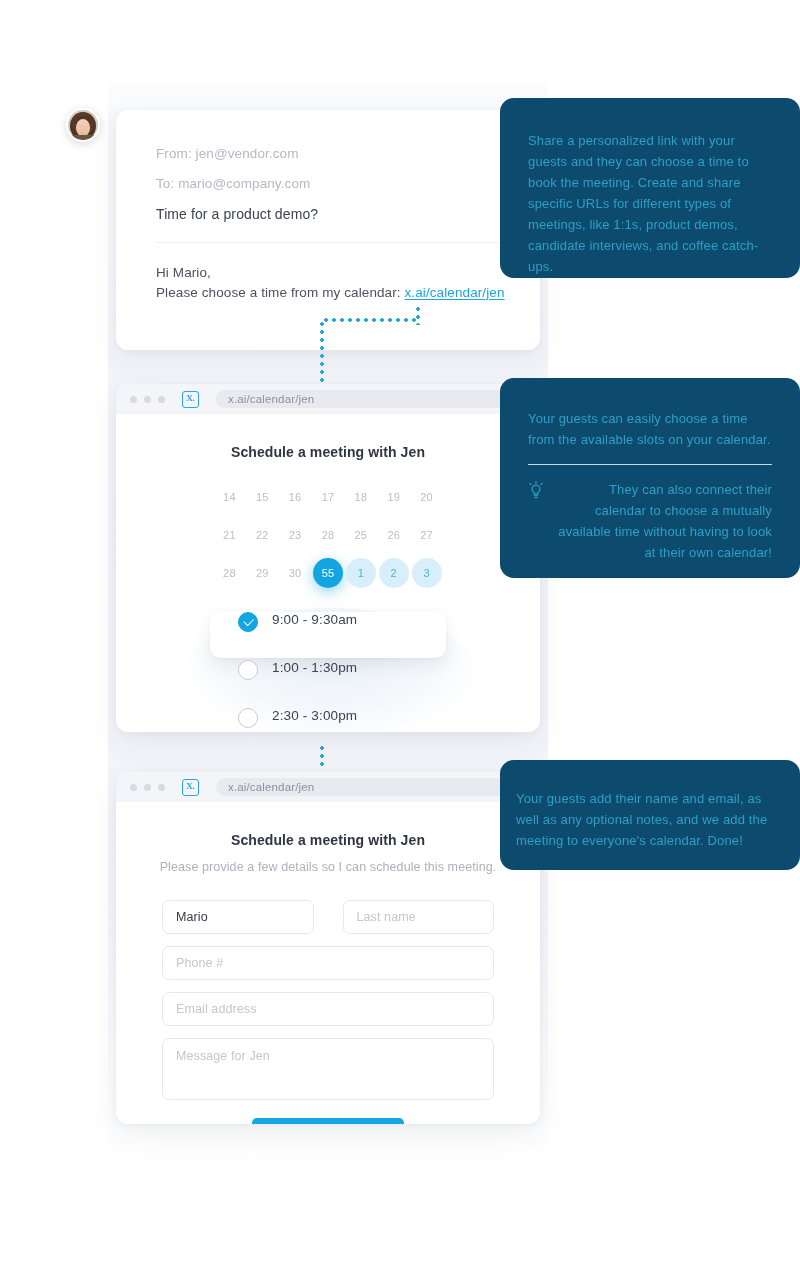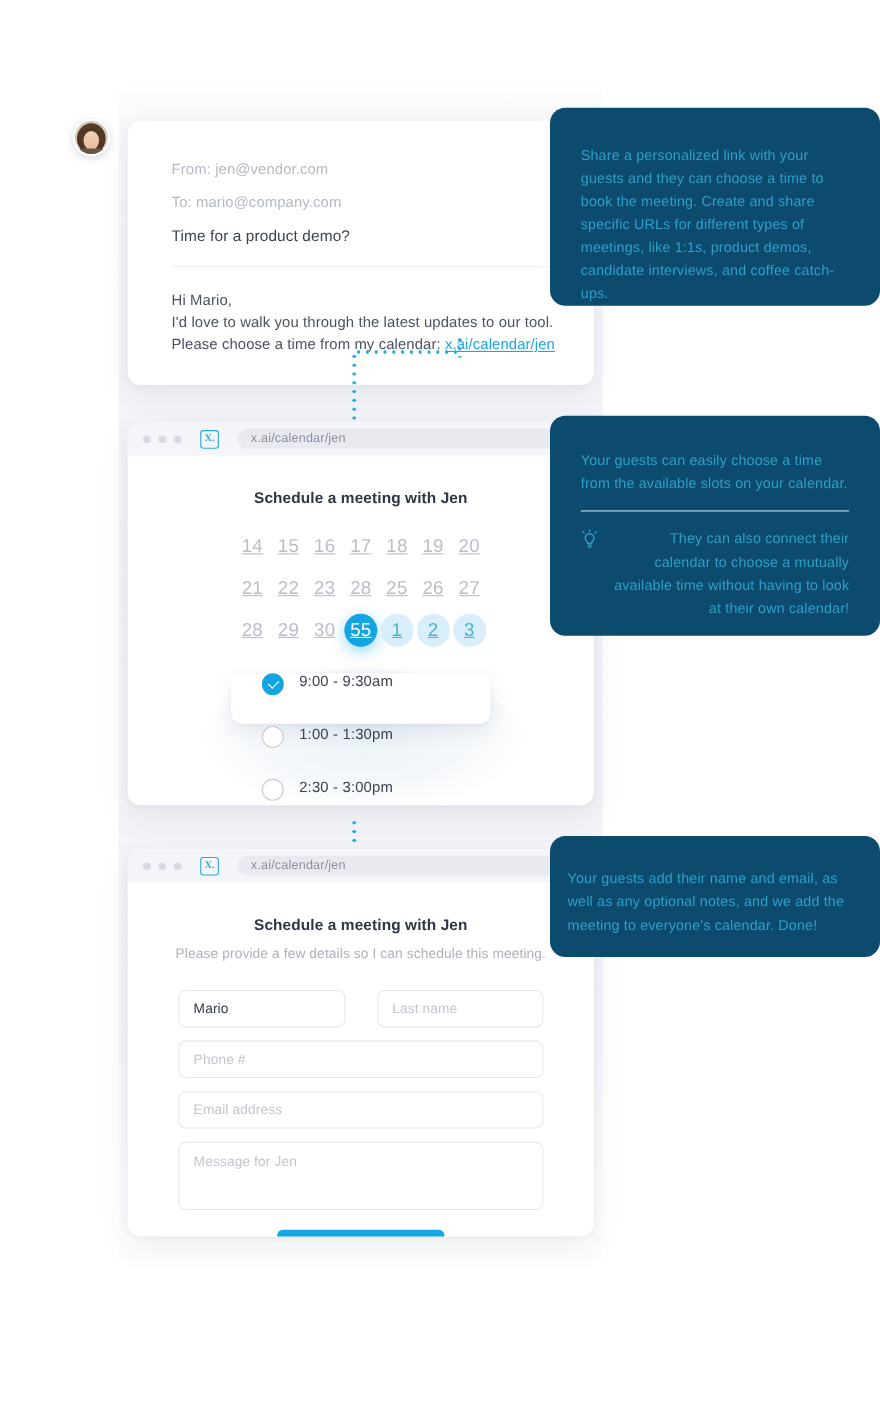--- a/index.html
+++ b/index.html
@@ -203,25 +203,24 @@
     margin: 22px auto 0 auto;
     width: 230px;
     display: grid;
     grid-template-columns: repeat(7, 1fr);
     row-gap: 8px;
   }
   .cal-cell {
     width: 30px; height: 30px;
     margin: 0 auto;
     display: flex; align-items: center; justify-content: center;
-    font-size: 17px;
+    font-size: 11px;
     color: #b9bec9;
     border-radius: 50%;
     letter-spacing: .2px;
-    text-decoration: underline;
   }
   .cal-cell.avail {
     background: #d8eefb;
     color: #4cb3cf;
   }
   .cal-cell.selected {
     background: #13a5e1;
     color: #ffffff;
     box-shadow: 0 4px 14px rgba(19,165,225,0.45);
   }
@@ -367,21 +366,20 @@
     <div class="shoulders"></div>
   </div>
 
   <div class="card" id="email-card">
     <div class="email-inner">
       <div class="email-meta">From: jen@vendor.com</div>
       <div class="email-meta">To: mario@company.com</div>
       <div class="email-subject">Time for a product demo?</div>
       <div class="email-divider"></div>
       <div class="email-body-line">Hi Mario,</div>
-      <div class="email-body-line">I'd love to walk you through the latest updates to our tool.</div>
       <div class="email-body-line"><span>Please choose a time from my calendar: </span><a class="email-link" href="#">x.ai/calendar/jen</a></div>
     </div>
   </div>
 
   <div class="dots-v" id="conn1-up"></div>
   <div class="dots-h" id="conn1-across"></div>
   <div class="dots-v" id="conn1-down"></div>
   <div class="dots-v" id="conn2"></div>
 
   <div class="browser" id="calendar-browser">

